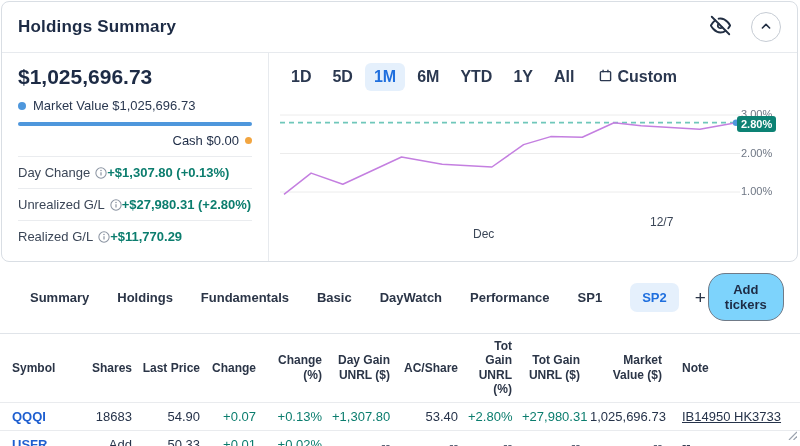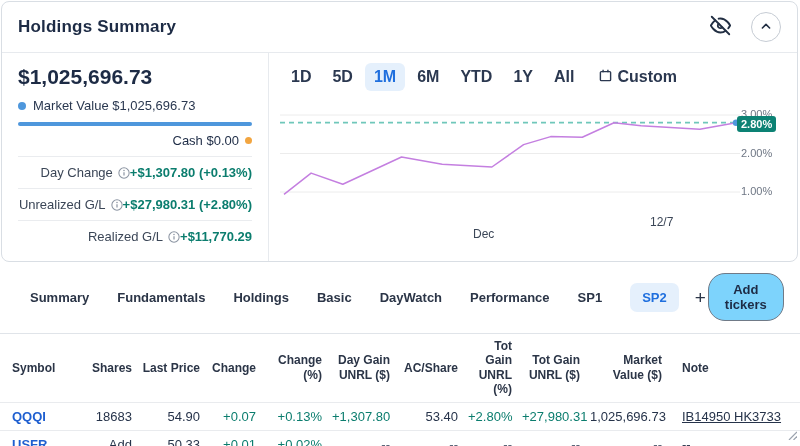--- a/index.html
+++ b/index.html
@@ -26,21 +26,21 @@
   
   .summary{width:267px; border-right:1px solid var(--border); padding:12px 16px 0 16px; flex:none;}
   .total-value{font-size:21px; font-weight:bold; color:var(--navy);}
   .legend-row{margin-top:9px; display:flex; align-items:center; gap:7px; font-size:13px; color:#2a3850;}
   .dot{width:8px; height:8px; border-radius:50%; display:inline-block; flex:none;}
   .dot-blue{background:var(--market-value-blue);}
   .alloc-bar{margin-top:9px; height:4px; border-radius:2px; background:var(--market-value-blue);}
   .cash-row{margin-top:7px; display:flex; justify-content:flex-end; align-items:center; gap:6px; font-size:13px; color:var(--navy);}
   .dot-orange{width:7px; height:7px; background:var(--cash-dot-orange);}
   .stat-rows{margin-top:8px;}
-  .stat-row{display:flex; justify-content:flex-end; align-items:center; padding:8px 0; border-top:1px solid #eaecef; font-size:13px;}
+  .stat-row{display:flex; justify-content:flex-start; align-items:center; padding:8px 0; border-top:1px solid #eaecef; font-size:13px;}
   .stat-label{color:var(--label); display:flex; align-items:center; gap:5px;}
   .stat-value{color:var(--positive-green); font-weight:600;}
   .info-icon{color:#8a93a1; display:inline-flex;}
 
   
   .chart-area{position:relative; flex:1;}
   .range-row{position:absolute; top:10px; left:13px; display:flex; align-items:center; gap:3px;}
   .range-btn{font-size:16px; font-weight:bold; color:#2b3850; background:none; border:none; padding:5px 9px; border-radius:6px; cursor:pointer; font-family:inherit;}
   .range-btn.selected{background:var(--accent-blue-bg); color:var(--accent-blue);}
   .custom-btn{display:flex; align-items:center; gap:5px; margin-left:4px;}
@@ -197,22 +197,22 @@
         <span class="ytick" style="top:132px">1.00%</span>
         <span class="ref-badge">2.80%</span>
         <span class="xtick xtick-0">Dec</span>
         <span class="xtick xtick-1">12/7</span>
       </div>
     </div>
   </div>
 
   <div class="tabs-row">
     <button class="tab">Summary</button>
+    <button class="tab">Holdings</button>
     <button class="tab">Fundamentals</button>
-    <button class="tab">Holdings</button>
     <button class="tab">Basic</button>
     <button class="tab">DayWatch</button>
     <button class="tab">Performance</button>
     <button class="tab">SP1</button>
     <button class="tab selected">SP2</button>
     <button class="plus-btn">+</button>
     <div class="tabs-right">
       <button class="add-tickers">Add tickers</button>
       <button class="icon-btn" title="Sort">
         <span>

